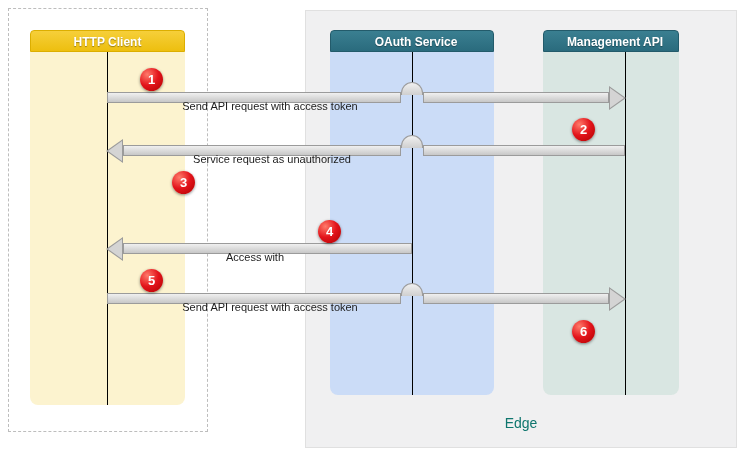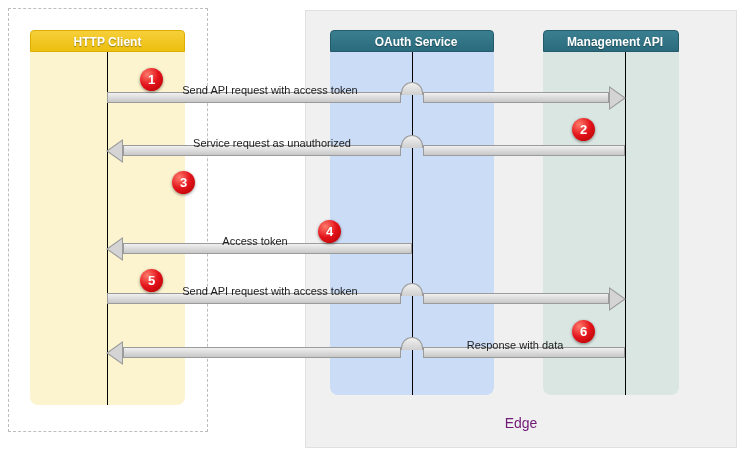--- a/index.html
+++ b/index.html
@@ -23,21 +23,21 @@
 
   
   .edge-region {
     position:absolute; left:305px; top:10px; width:432px; height:438px;
     background:#f0f0f1;
     border:1px solid #e0e0e0;
     box-sizing:border-box;
   }
   .edge-label {
     position:absolute; left:0; bottom:16px; width:100%;
-    text-align:center; color:#701a75; font-size:14px;
+    text-align:center; color:#0f766e; font-size:14px;
   }
 
   
   .lane { position:absolute; border-radius:8px; z-index:1; }
   .lane-http   { left:30px;  top:30px; width:155px; height:375px; background:#fcf3cf; }
   .lane-oauth  { left:330px; top:30px; width:164px; height:365px; background:#cbdcf7; }
   .lane-mgmt   { left:543px; top:30px; width:136px; height:365px; background:#d9e6e2; }
 
   .lane-header {
     position:absolute; left:0; top:0; right:0; height:22px;
@@ -81,21 +81,21 @@
 
   .hop {
     position:absolute; left:294px; top:-3px; width:22px; height:13px;
     border:1px solid #9b9b9b; border-bottom:none;
     border-radius:11px 11px 0 0;
     background:linear-gradient(to bottom,#f0f0f0,#cfcfcf);
     box-sizing:border-box;
   }
 
   .alabel {
-    position:absolute; top:0; height:11px; line-height:11px;
+    position:absolute; top:16px; height:11px; line-height:11px;
     font-size:11px; color:#1c1c1c; white-space:nowrap;
     transform:translateX(-50%); z-index:4;
   }
 
   
   .badge {
     position:absolute; width:23px; height:23px; border-radius:50%;
     background:radial-gradient(circle at 32% 28%, #ff7b6b 0%, #e3141b 48%, #ae0000 100%);
     color:#ffffff; font-weight:bold; font-size:13px;
     text-align:center; line-height:23px;
@@ -144,40 +144,32 @@
     <div class="head-out"></div>
     <div class="head-in"></div>
     <div class="alabel" style="left:165px;">Service request as unauthorized</div>
   </div>
 
 
   <div class="arrow dir-left" style="left:107px; top:236px; width:305px;">
     <div class="seg" style="left:16px; width:289px;"></div>
     <div class="head-out"></div>
     <div class="head-in"></div>
-    <div class="alabel" style="left:148px;">Access token</div>
+    <div class="alabel" style="left:148px;">Access with</div>
   </div>
 
   <div class="arrow dir-right" style="left:107px; top:286px; width:518px;">
     <div class="seg" style="left:0; width:294px;"></div>
     <div class="seg" style="left:316px; width:186px;"></div>
     <div class="hop"></div>
     <div class="head-out"></div>
     <div class="head-in"></div>
     <div class="alabel" style="left:163px;">Send API request with access token</div>
   </div>
 
-  <div class="arrow dir-left" style="left:107px; top:340px; width:518px;">
-    <div class="seg" style="left:16px; width:278px;"></div>
-    <div class="seg" style="left:316px; width:202px;"></div>
-    <div class="hop"></div>
-    <div class="head-out"></div>
-    <div class="head-in"></div>
-    <div class="alabel" style="left:408px;">Response with data</div>
-  </div>
 
   <div class="badge" style="left:140px; top:68px;">1</div>
   <div class="badge" style="left:572px; top:118px;">2</div>
   <div class="badge" style="left:172px; top:171px;">3</div>
   <div class="badge" style="left:318px; top:220px;">4</div>
   <div class="badge" style="left:140px; top:269px;">5</div>
   <div class="badge" style="left:572px; top:320px;">6</div>
 
 </div>
 

